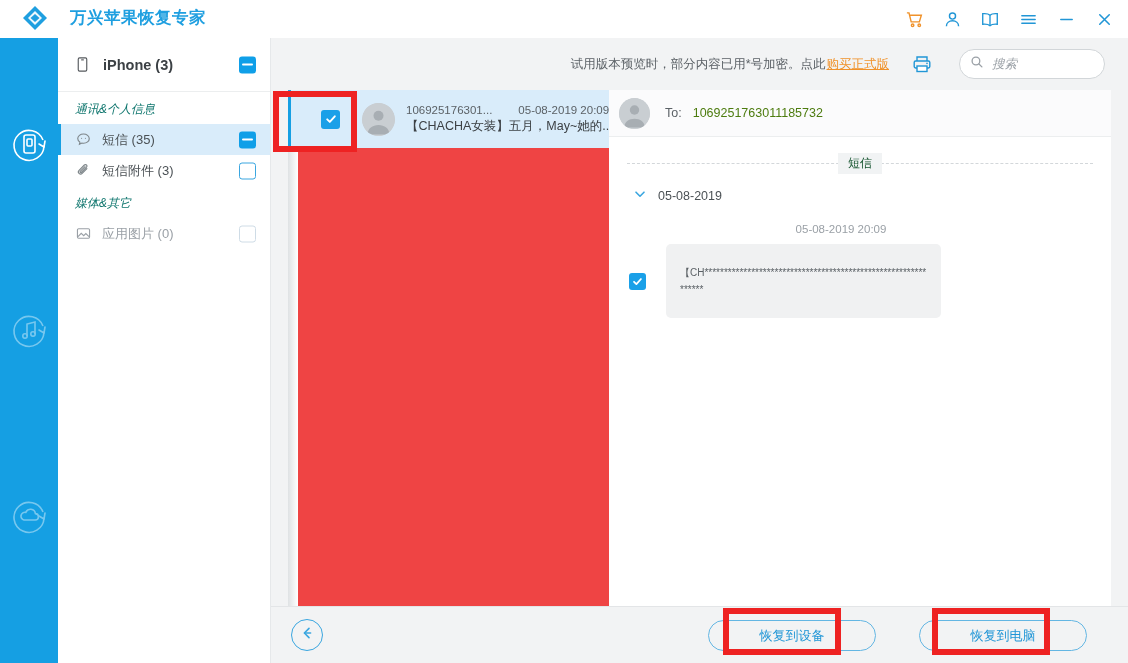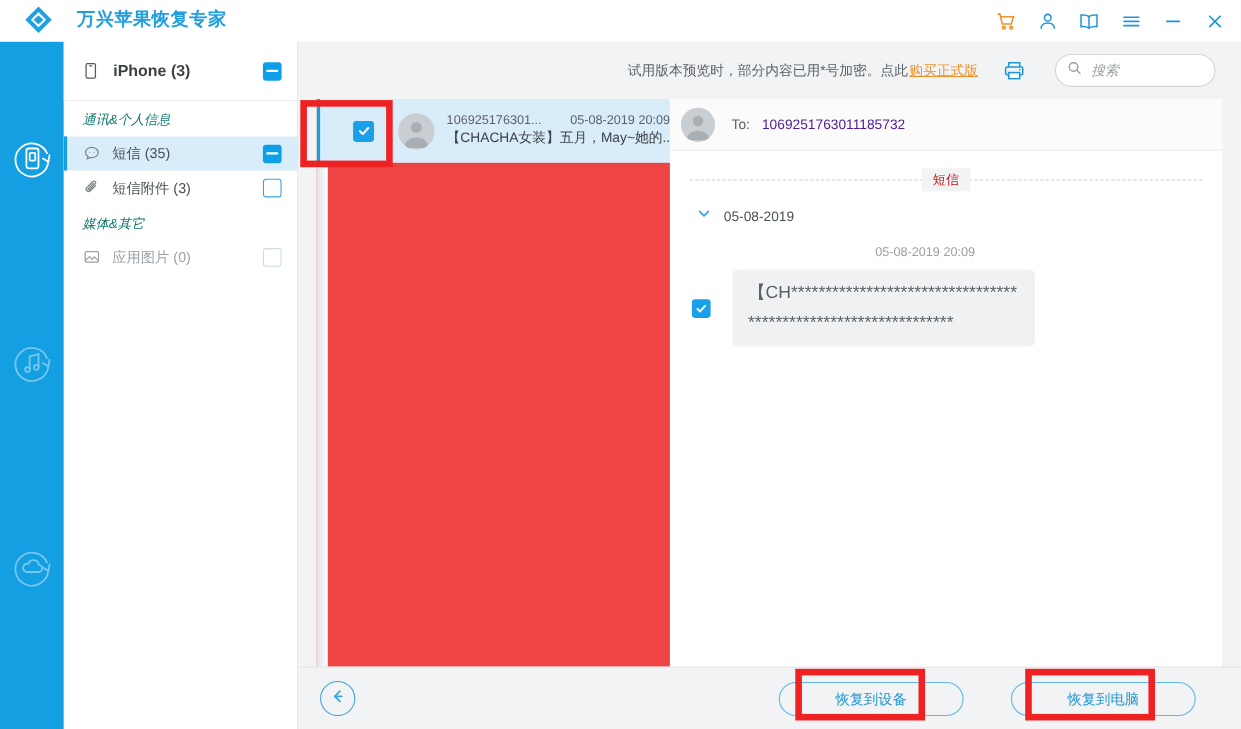--- a/index.html
+++ b/index.html
@@ -135,44 +135,44 @@
   .detail-panel {
     position: absolute; left: 338px; top: 52px; width: 502px; height: 546px;
     background: #ffffff;
   }
   .detail-head {
     height: 47px; display: flex; align-items: center; padding-left: 10px;
     border-bottom: 1px solid #eceeef; background: #fbfbfc;
   }
   .dh-avatar { width: 31px; height: 31px; border-radius: 50%; background: #c9ced2; position: relative; overflow: hidden; flex: 0 0 31px; }
   .dh-to { font-size: 12.5px; color: #5b6166; margin-left: 15px; }
-  .dh-num { font-size: 12.5px; color: #4c1d95; margin-left: 11px; }
+  .dh-num { font-size: 12.5px; color: #4d7c0f; margin-left: 11px; }
   .sep-row {
     position: relative; height: 28px; margin: 12px 18px 0 18px; display: flex;
     align-items: center; justify-content: center;
   }
   .sep-row::before {
     content: ""; position: absolute; left: 0; right: 0; top: 50%;
     border-top: 1px dashed #d3d7da;
   }
   .sep-label {
-    position: relative; background: #f1f3f4; color: #b91c1c; font-size: 12px;
+    position: relative; background: #f1f3f4; color: #14532d; font-size: 12px;
     padding: 2px 10px;
   }
   .date-row { display: flex; align-items: center; padding: 10px 0 0 24px; cursor: pointer; }
   .date-text { font-size: 12.5px; color: #4b5155; margin-left: 11px; }
   .msg-time { text-align: center; font-size: 11.5px; color: #9aa0a6; margin-top: 18px; padding-right: 38px; }
   .msg-row { display: flex; align-items: center; padding: 9px 0 0 20px; }
   .msg-cb {
     width: 17px; height: 17px; border-radius: 3px; background: #1aa0e8;
     display: flex; align-items: center; justify-content: center; flex: 0 0 17px;
   }
   .bubble {
     margin-left: 20px; max-width: 275px; background: #f0f1f2; border-radius: 5px;
-    padding: 8px 14px; font-size: 16px; color: #5b6166; line-height: 1.7;
+    padding: 20px 14px; font-size: 10px; color: #5b6166; line-height: 1.7;
     word-break: break-all;
   }
 
   
   .footer {
     position: absolute; left: 271px; bottom: 0; width: 857px; height: 57px;
     background: #f2f3f4; border-top: 1px solid #e3e5e7; margin-top: 10px;
   }
   .back-btn {
     position: absolute; left: 20px; top: 12px; width: 32px; height: 32px;

